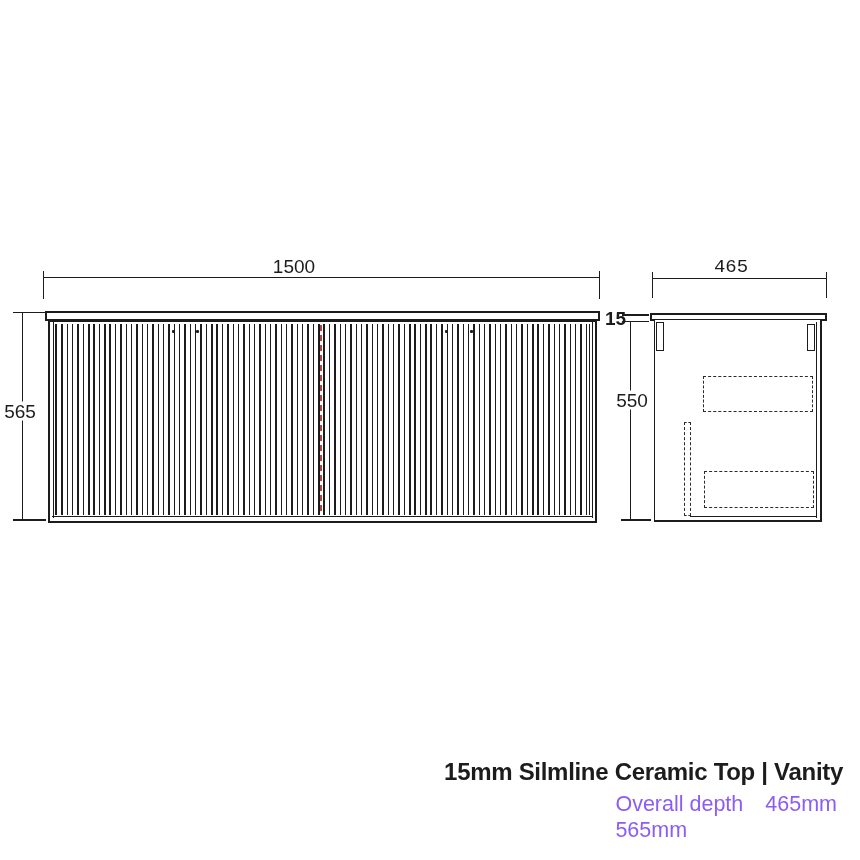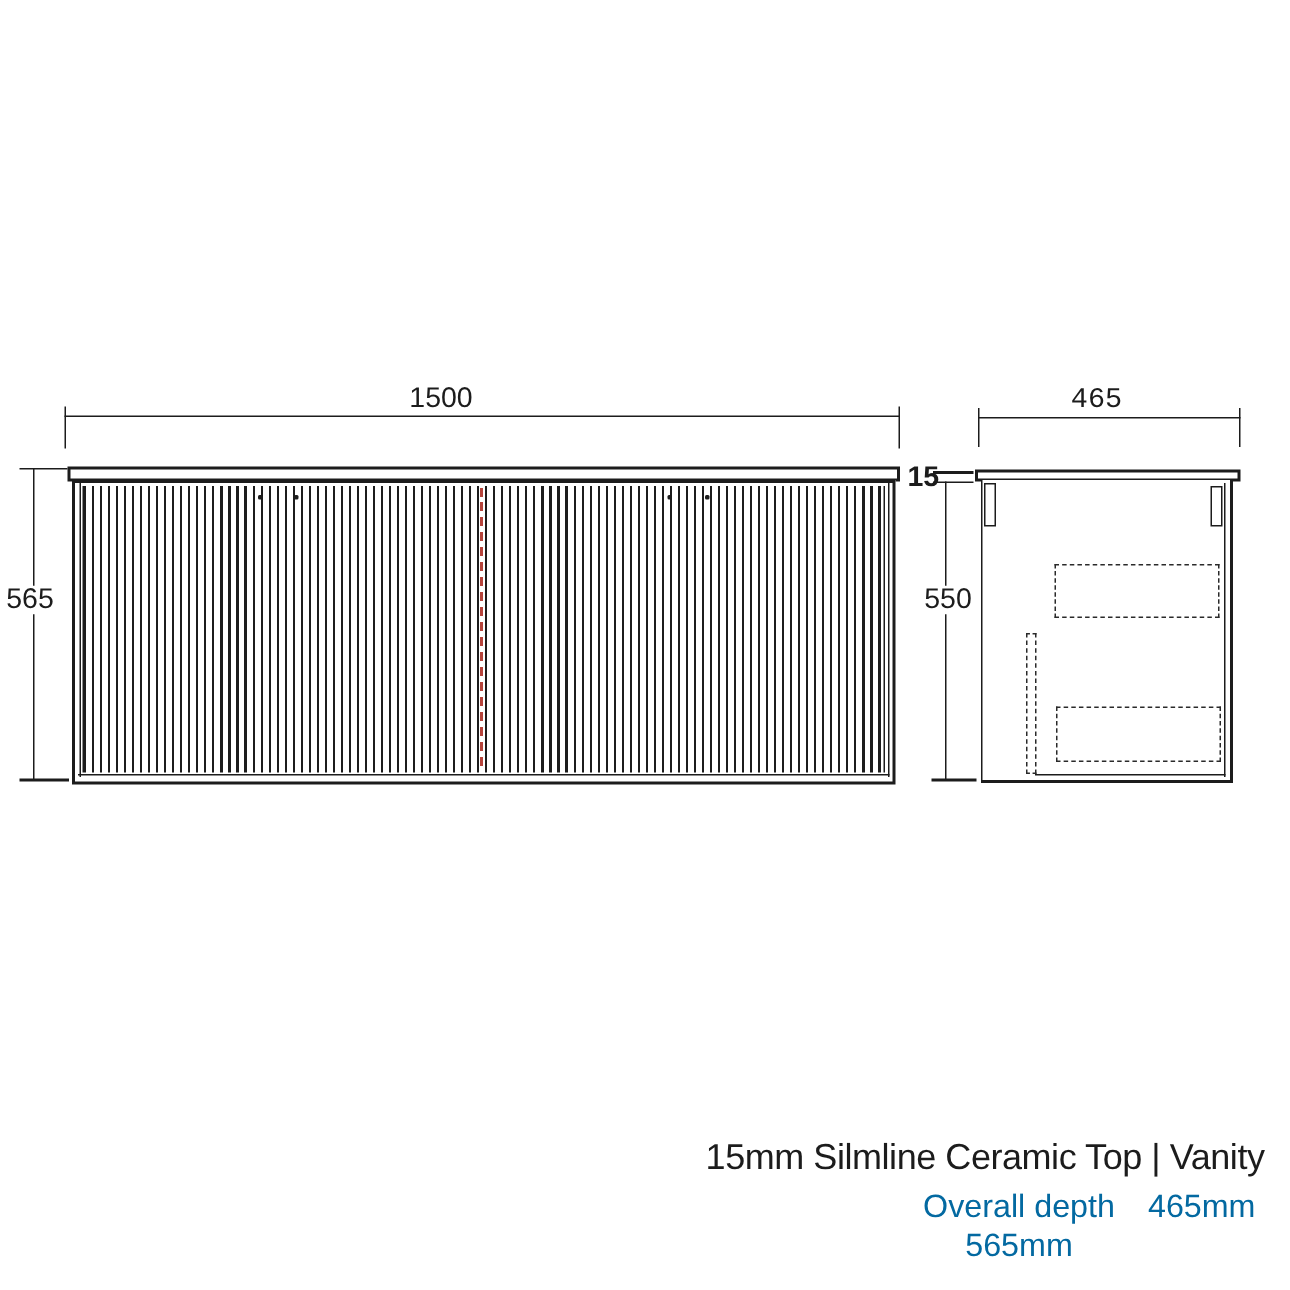--- a/index.html
+++ b/index.html
@@ -13,42 +13,42 @@
   .box{position:absolute;background:#ffffff;border:2px solid #1c1c1c;box-sizing:border-box;}
   .thinbox{position:absolute;background:transparent;border:1.3px solid #1c1c1c;box-sizing:border-box;}
   .dashedbox{position:absolute;border:1.6px dashed #2a2a2a;box-sizing:border-box;background:transparent;}
   .flutes{position:absolute;background:
       repeating-linear-gradient(to right,#1c1c1c 0px,#1c1c1c 1.4px,#ffffff 1.4px,#ffffff 5.35px);
       border-left:1.4px solid #1c1c1c;border-right:1.4px solid #1c1c1c;box-sizing:border-box;}
   .red-split{position:absolute;background:
       repeating-linear-gradient(to bottom,var(--split,#b5443c) 0px,var(--split,#b5443c) 6px,#ffffff 6px,#ffffff 10px);}
   .dot{position:absolute;width:3px;height:3px;background:#1c1c1c;border-radius:1px;}
   .footer{position:absolute;right:17px;top:758px;text-align:right;}
-  .footer-title{font-size:24px;font-weight:normal;letter-spacing:-0.3px;white-space:nowrap;}
+  .footer-title{font-size:24px;font-weight:bold;letter-spacing:-0.3px;white-space:nowrap;}
   .spec-grid{margin-top:6px;display:grid;grid-template-columns:auto auto;column-gap:22px;
-             row-gap:1px;justify-content:end;padding-right:6px;font-size:21.5px;color:#0369a1;}
+             row-gap:1px;justify-content:end;padding-right:6px;font-size:21.5px;color:#8b5cf6;}
   .spec-label{text-align:right;}
-  .spec-value{text-align:center;}
+  .spec-value{text-align:left;}
 </style>
 </head>
 <body>
 
 <div class="page">
 
   <div class="abs" style="left:0;top:0;width:0;height:0;">
 
     <div class="line" style="left:43px;top:276.5px;width:557px;height:1.5px;"></div>
     <div class="line" style="left:42.5px;top:271px;width:1.5px;height:28px;"></div>
     <div class="line" style="left:598.8px;top:271px;width:1.5px;height:28px;"></div>
     <div class="dim-label center" style="left:294px;top:266px;">1500</div>
 
     <div class="line" style="left:21.5px;top:312px;width:1.5px;height:208px;"></div>
     <div class="line" style="left:13px;top:311.5px;width:33px;height:1.5px;"></div>
     <div class="line" style="left:13px;top:519px;width:33px;height:1.5px;"></div>
-    <div class="dim-label center" style="left:20px;top:400px;">565</div>
+    <div class="dim-label center" style="left:20px;top:411px;">565</div>
 
     <div class="box" style="left:45px;top:311px;width:555px;height:9.5px;"></div>
 
     <div class="box" style="left:48px;top:320px;width:549px;height:203px;"></div>
     <div class="line" style="left:52.5px;top:322px;width:1.2px;height:196px;"></div>
     <div class="line" style="left:591.5px;top:322px;width:1.2px;height:196px;"></div>
     <div class="line" style="left:52px;top:515.5px;width:541px;height:1.4px;"></div>
 
     <div class="flutes" style="left:55px;top:324px;width:535px;height:191px;"></div>
 

